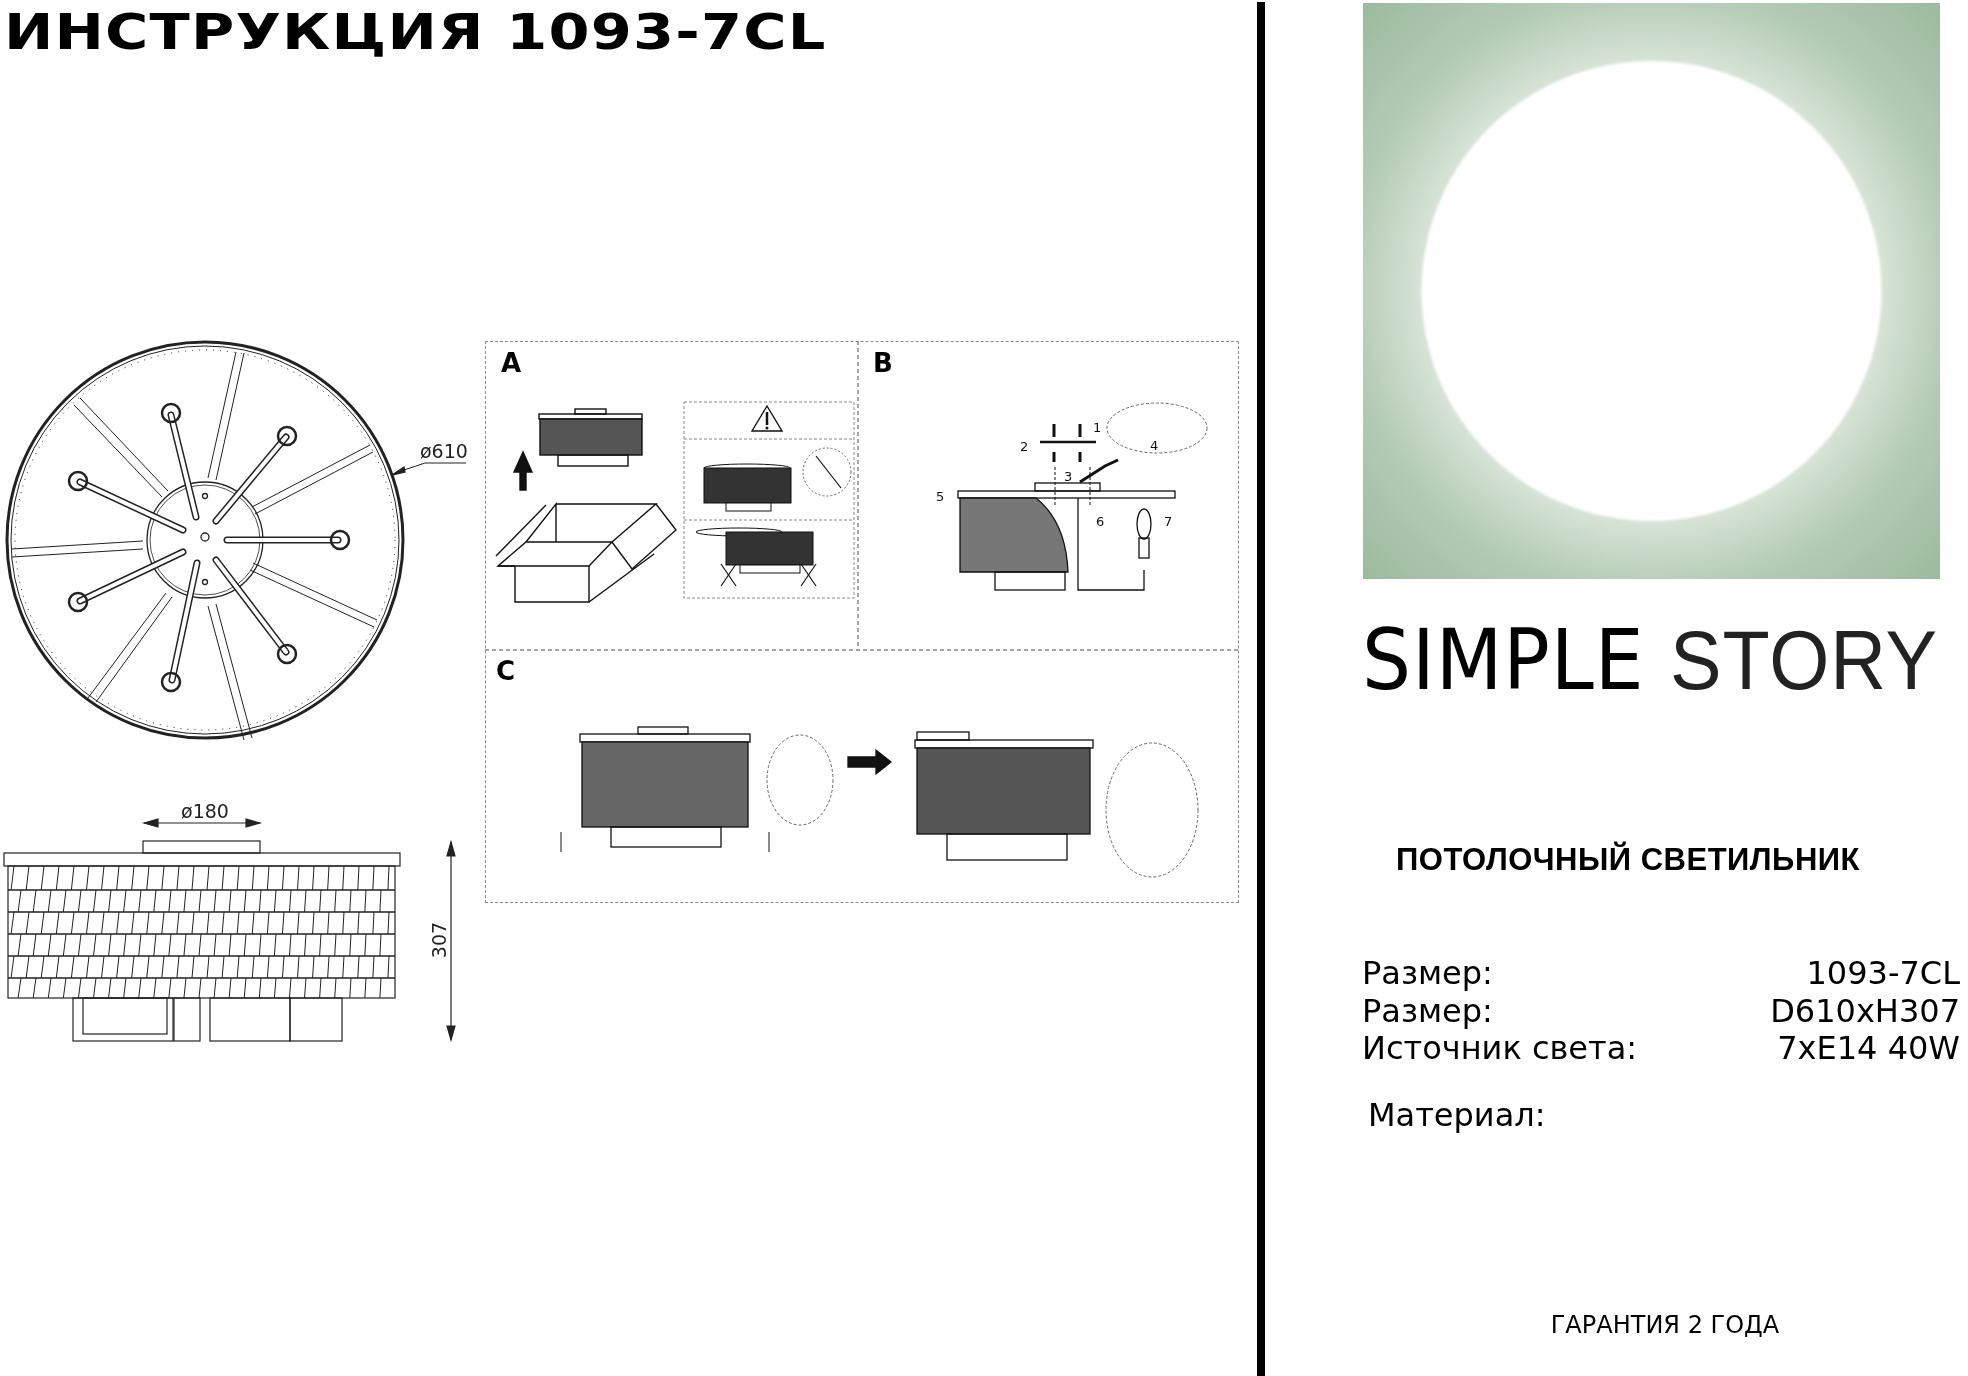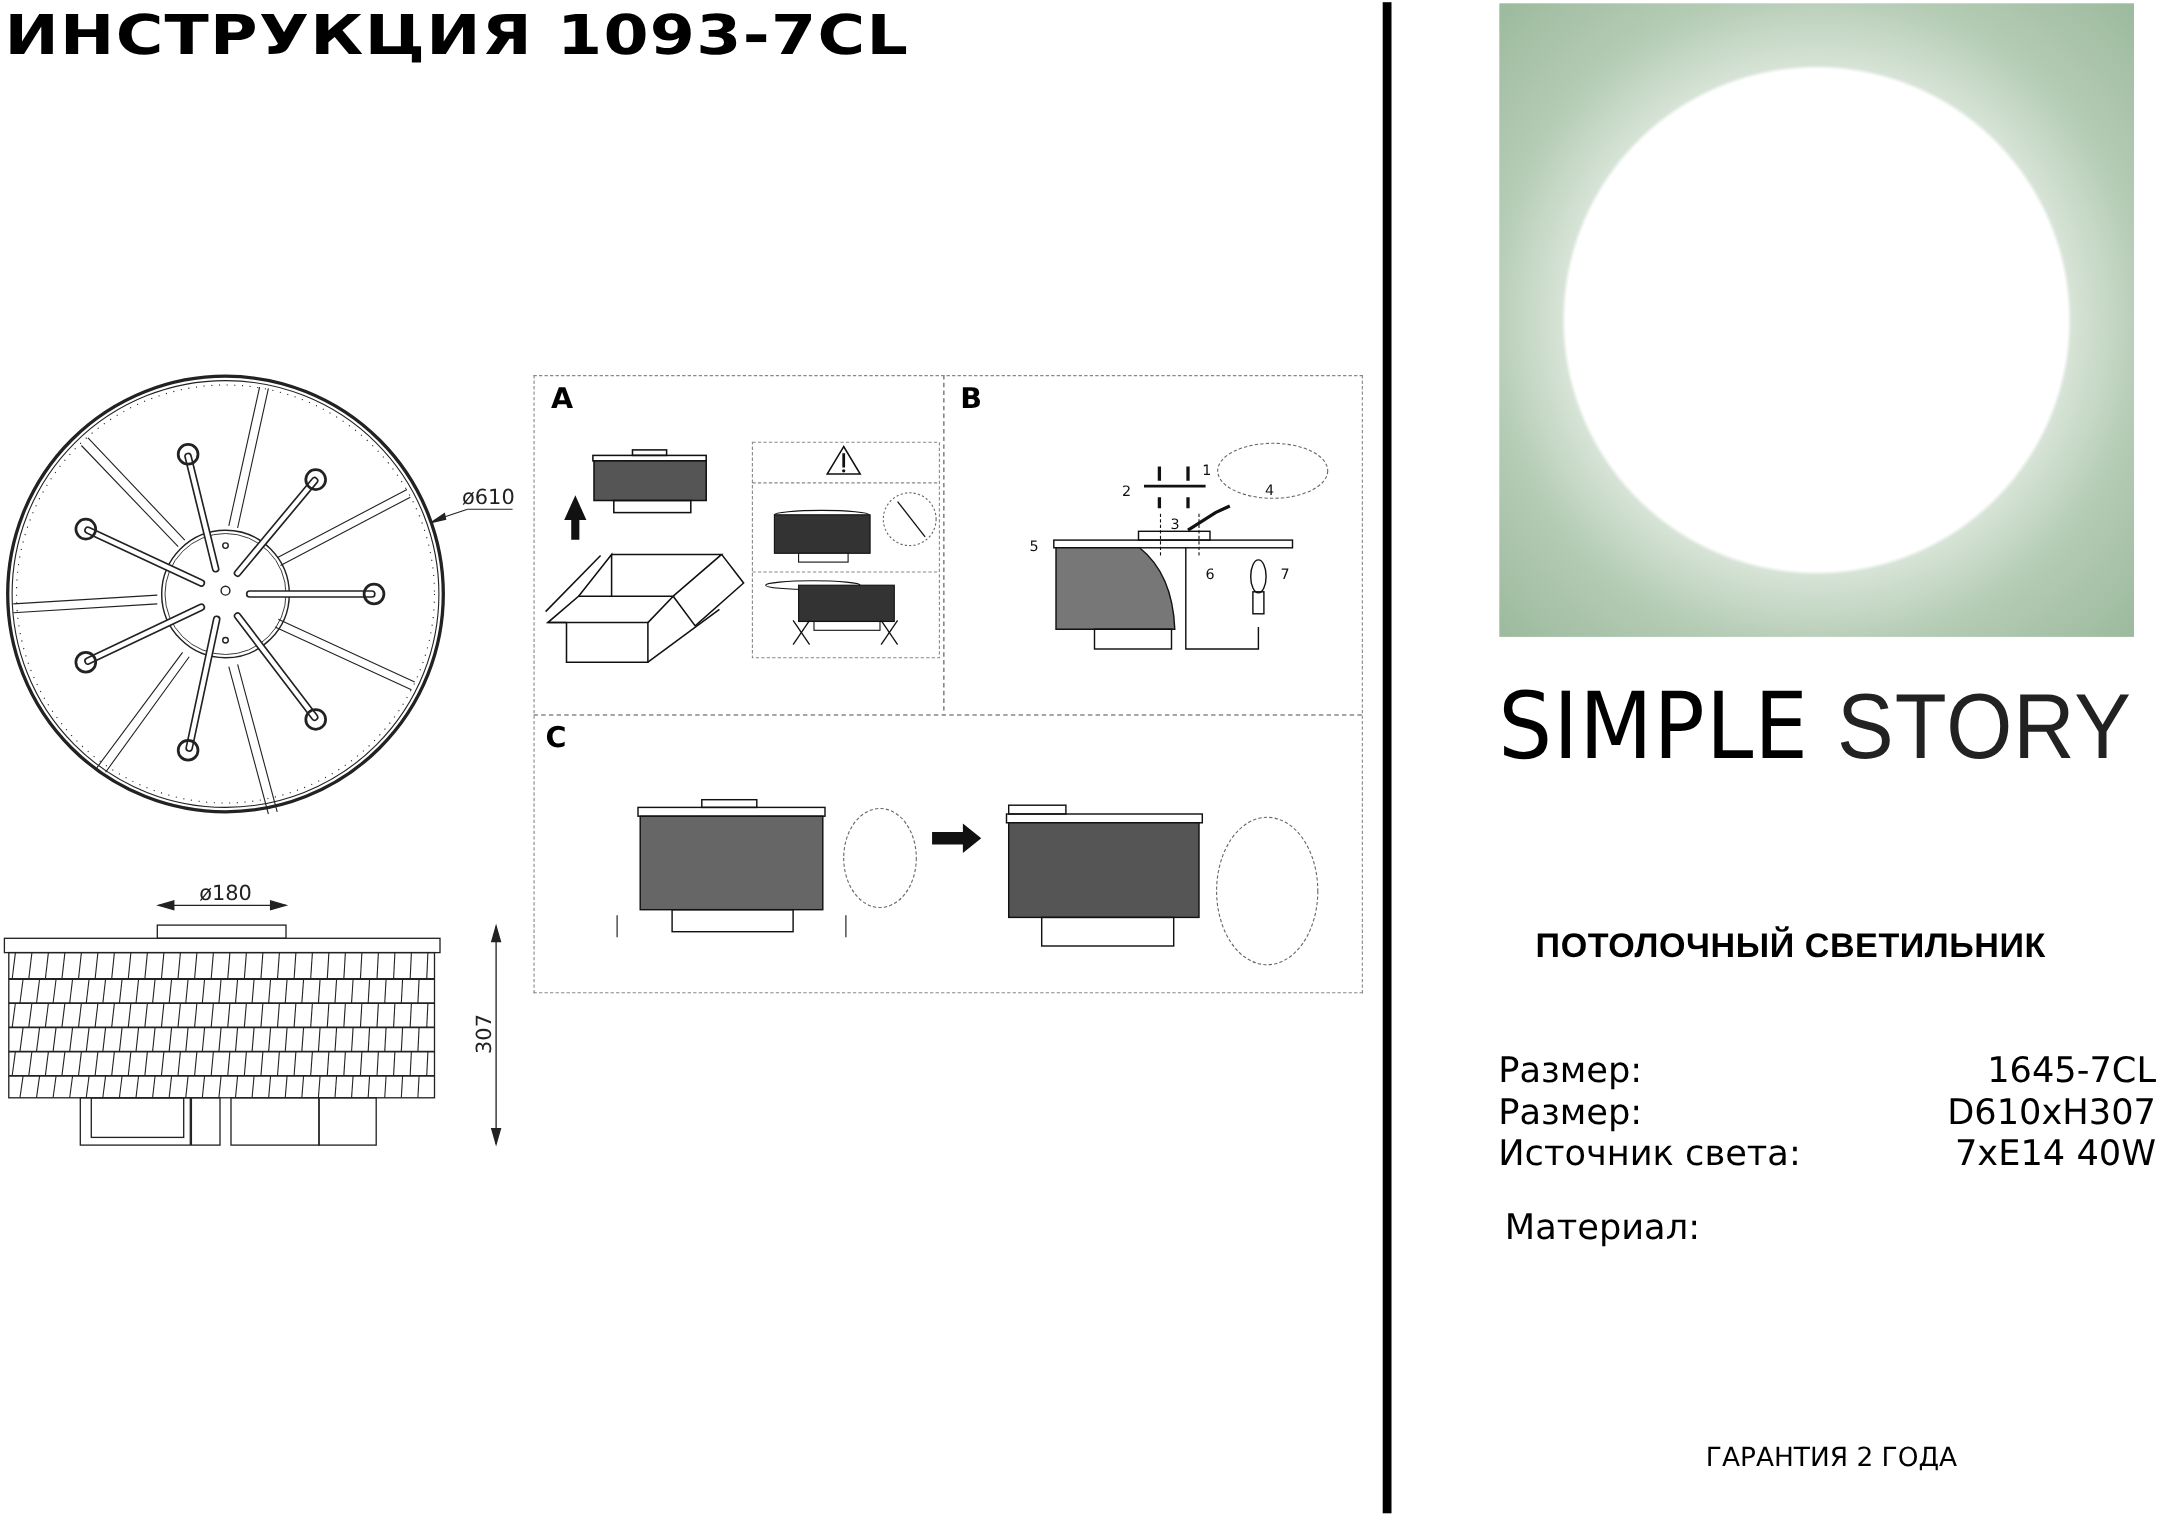--- a/index.html
+++ b/index.html
@@ -400,21 +400,21 @@
 <div id="brand" class="abs">
   <span class="b1">SIMPLE</span>
   <span class="b2" style="font-weight:lighter; color:#222;">STORY</span>
 </div>
 
 <div id="product-type" class="abs">ПОТОЛОЧНЫЙ СВЕТИЛЬНИК</div>
 
 <div id="specs" class="abs">
   <div class="spec-row">
     <span>Размер:</span>
-    <span class="v">1645-7CL</span>
+    <span class="v">1093-7CL</span>
   </div>
   <div class="spec-row">
     <span>Размер:</span>
     <span class="v">D610xH307</span>
   </div>
   <div class="spec-row">
     <span>Источник света:</span>
     <span class="v">7xE14 40W</span>
   </div>
   <div class="spec-row" style="padding-left:6px;margin-top:29px;">

